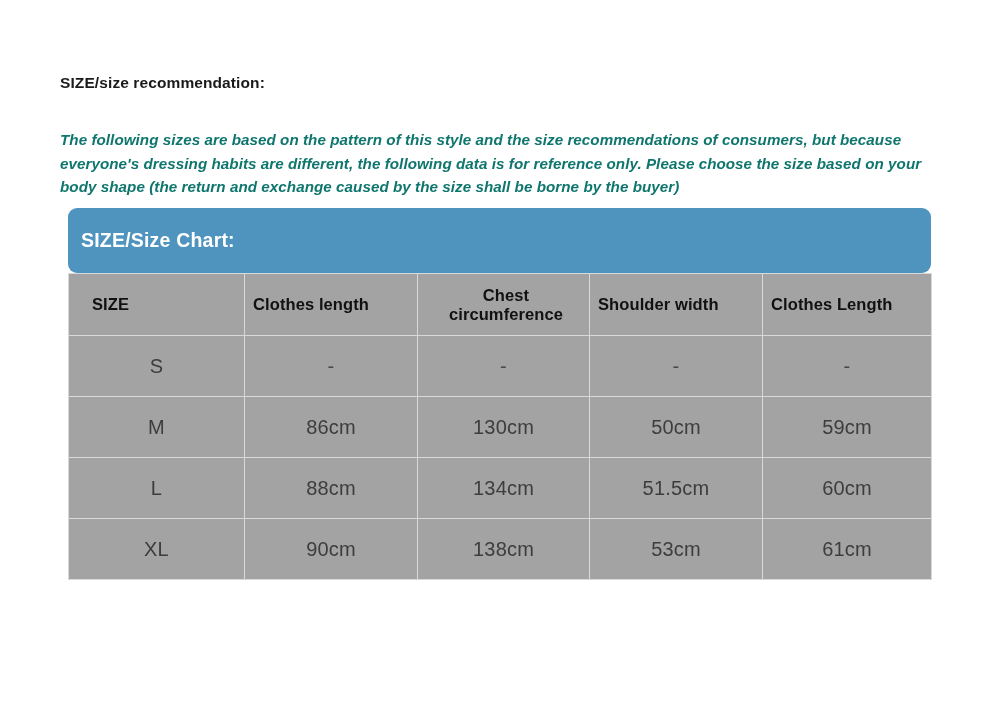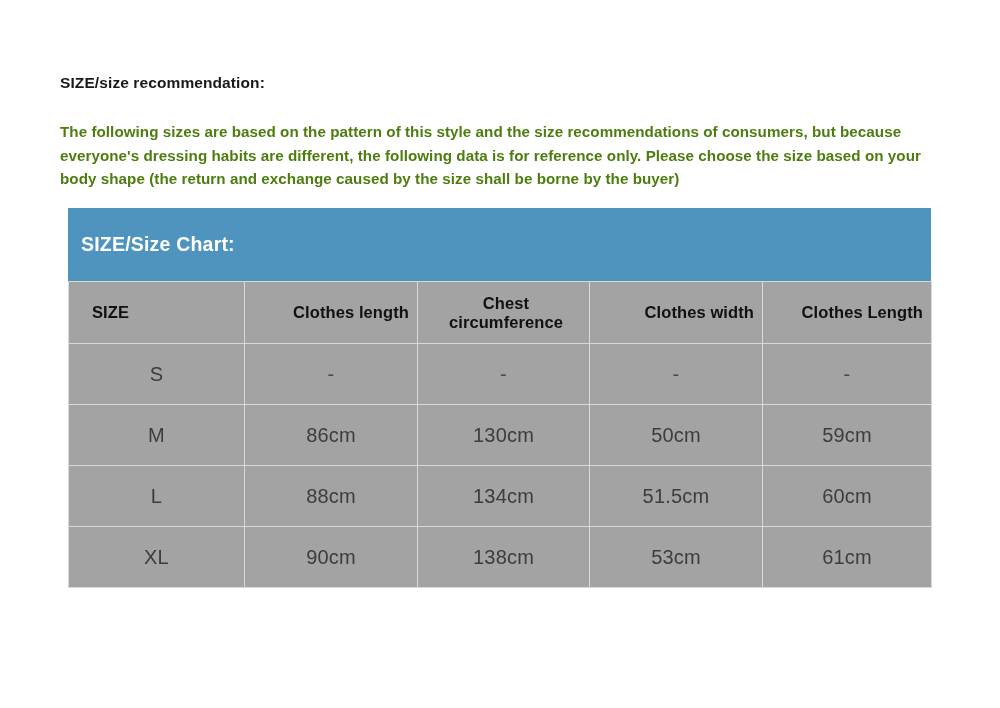--- a/index.html
+++ b/index.html
@@ -32,44 +32,46 @@
     font-size: 15.5px;
     font-weight: bold;
     color: #1a1a1a;
     letter-spacing: 0.1px;
     white-space: nowrap;
   }
 
   .intro-paragraph {
     position: absolute;
     left: 60px;
-    top: 120px;
+    top: 128px;
     width: 880px;
     font-size: 15.2px;
     font-weight: bold;
-    color: #4d7c0f;
+    color: #0f766e;
     line-height: 23.5px;
     letter-spacing: 0.05px;
+    font-style: italic;
   }
 
   
   .size-table-wrap {
     position: absolute;
     left: 68px;
     top: 208px;
     width: 863px;
   }
 
   .table-title-bar {
-    height: 73px;
+    height: 65px;
     background: #4f94bf;
     display: flex;
     align-items: center;
     box-sizing: border-box;
     padding-left: 13px;
+    border-radius: 9px;
   }
 
   .table-title-text {
     color: #ffffff;
     font-size: 19.5px;
     font-weight: bold;
     letter-spacing: 0.2px;
   }
 
   table.size-table {
@@ -90,21 +92,21 @@
     border: 1px solid #d8dada;
     margin: 0;
   }
 
   
   table.size-table thead th {
     height: 62px;
     font-size: 16.5px;
     font-weight: bold;
     color: #111111;
-    text-align: right;
+    text-align: left;
     vertical-align: middle;
     padding: 0 8px;
     box-sizing: border-box;
     letter-spacing: 0.1px;
   }
   table.size-table thead th.th-left {
     text-align: left;
     padding-left: 23px;
   }
   table.size-table thead th.th-wrap {
@@ -153,21 +155,21 @@
         <col class="c-chest">
         <col class="c-should">
         <col class="c-sleeve">
       </colgroup>
 
       <thead>
         <tr>
           <th class="th-left" style="border-color: rgb(216, 218, 218);">SIZE</th>
           <th style="border-color: rgb(216, 218, 218);">Clothes length</th>
           <th class="th-wrap" style="border-color: rgb(216, 218, 218);">Chest circumference</th>
-          <th style="border-color: rgb(216, 218, 218);">Clothes width</th>
+          <th style="border-color: rgb(216, 218, 218);">Shoulder width</th>
           <th style="border-color: rgb(216, 218, 218);">Clothes Length</th>
         </tr>
       </thead>
 
       <tbody>
         <tr>
           <td style="border-color: rgb(216, 218, 218);">S</td>
           <td class="dash" style="border-color: rgb(216, 218, 218);">-</td>
           <td class="dash" style="border-color: rgb(216, 218, 218);">-</td>
           <td class="dash" style="border-color: rgb(216, 218, 218);">-</td>

